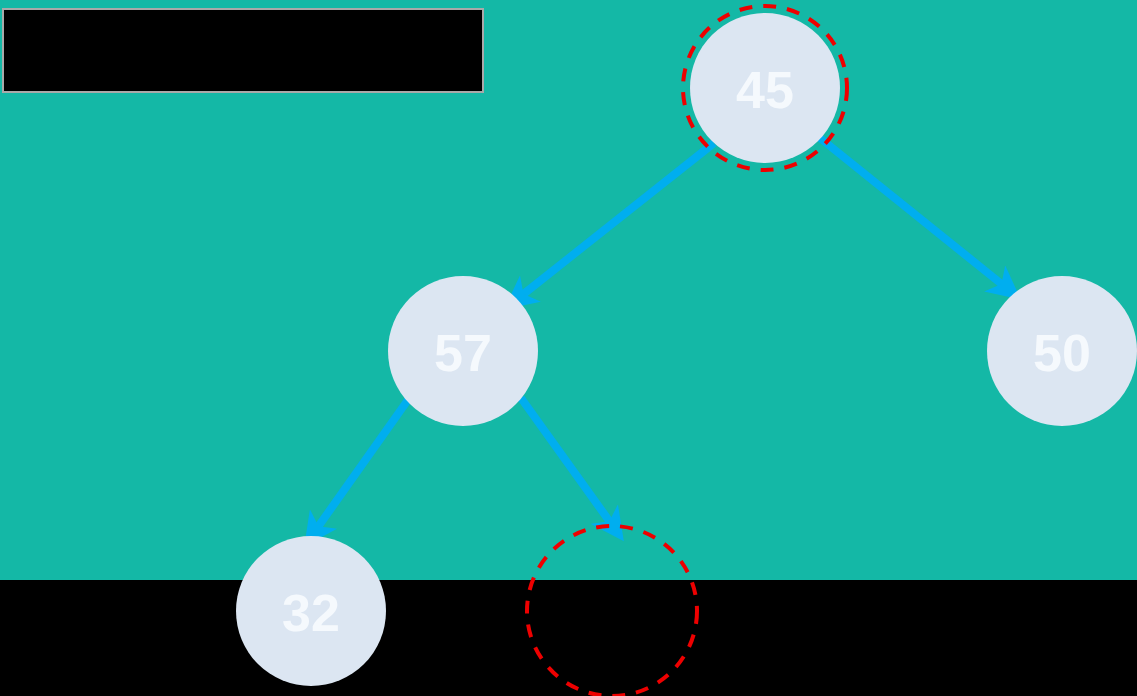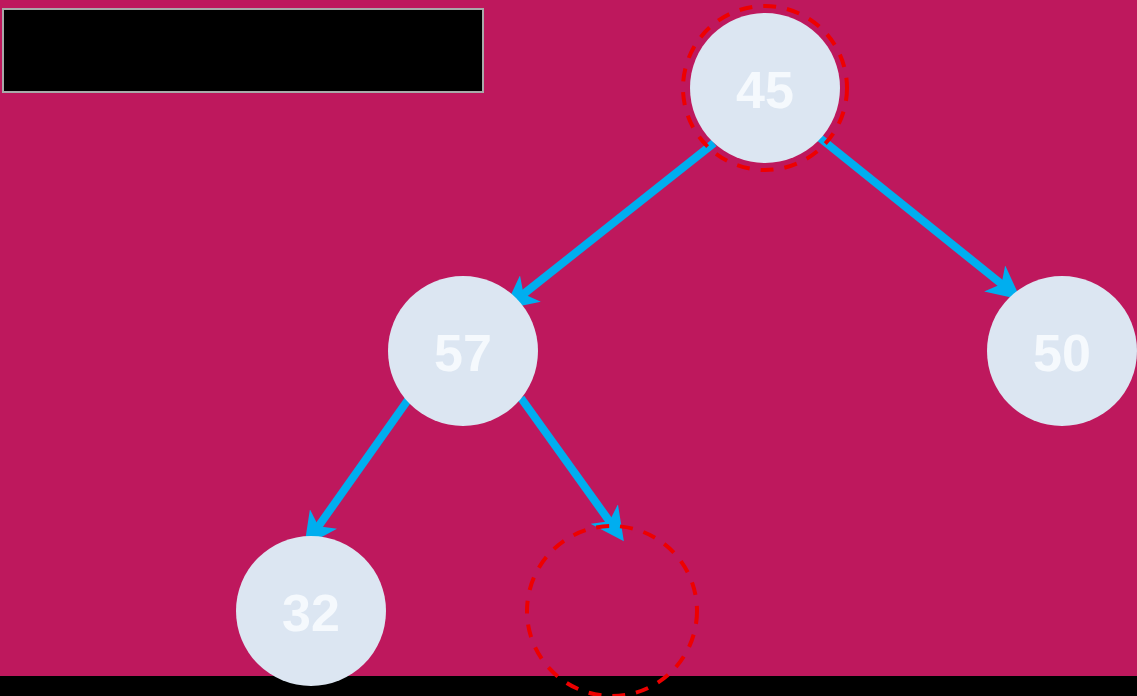--- a/index.html
+++ b/index.html
@@ -10,22 +10,22 @@
   }
   body {
     width: 1137px;
     height: 696px;
     overflow: hidden;
     font-family: "Liberation Sans", sans-serif;
   }
   #stage {
     position: relative;
     width: 1137px;
-    height: 676px;
-    background: #be185d;
+    height: 580px;
+    background: #14b8a6;
   }
   #tree-svg {
     position: absolute;
     left: 0;
     top: 0;
     width: 1137px;
     height: 696px;
     display: block;
   }
   .info-panel {

